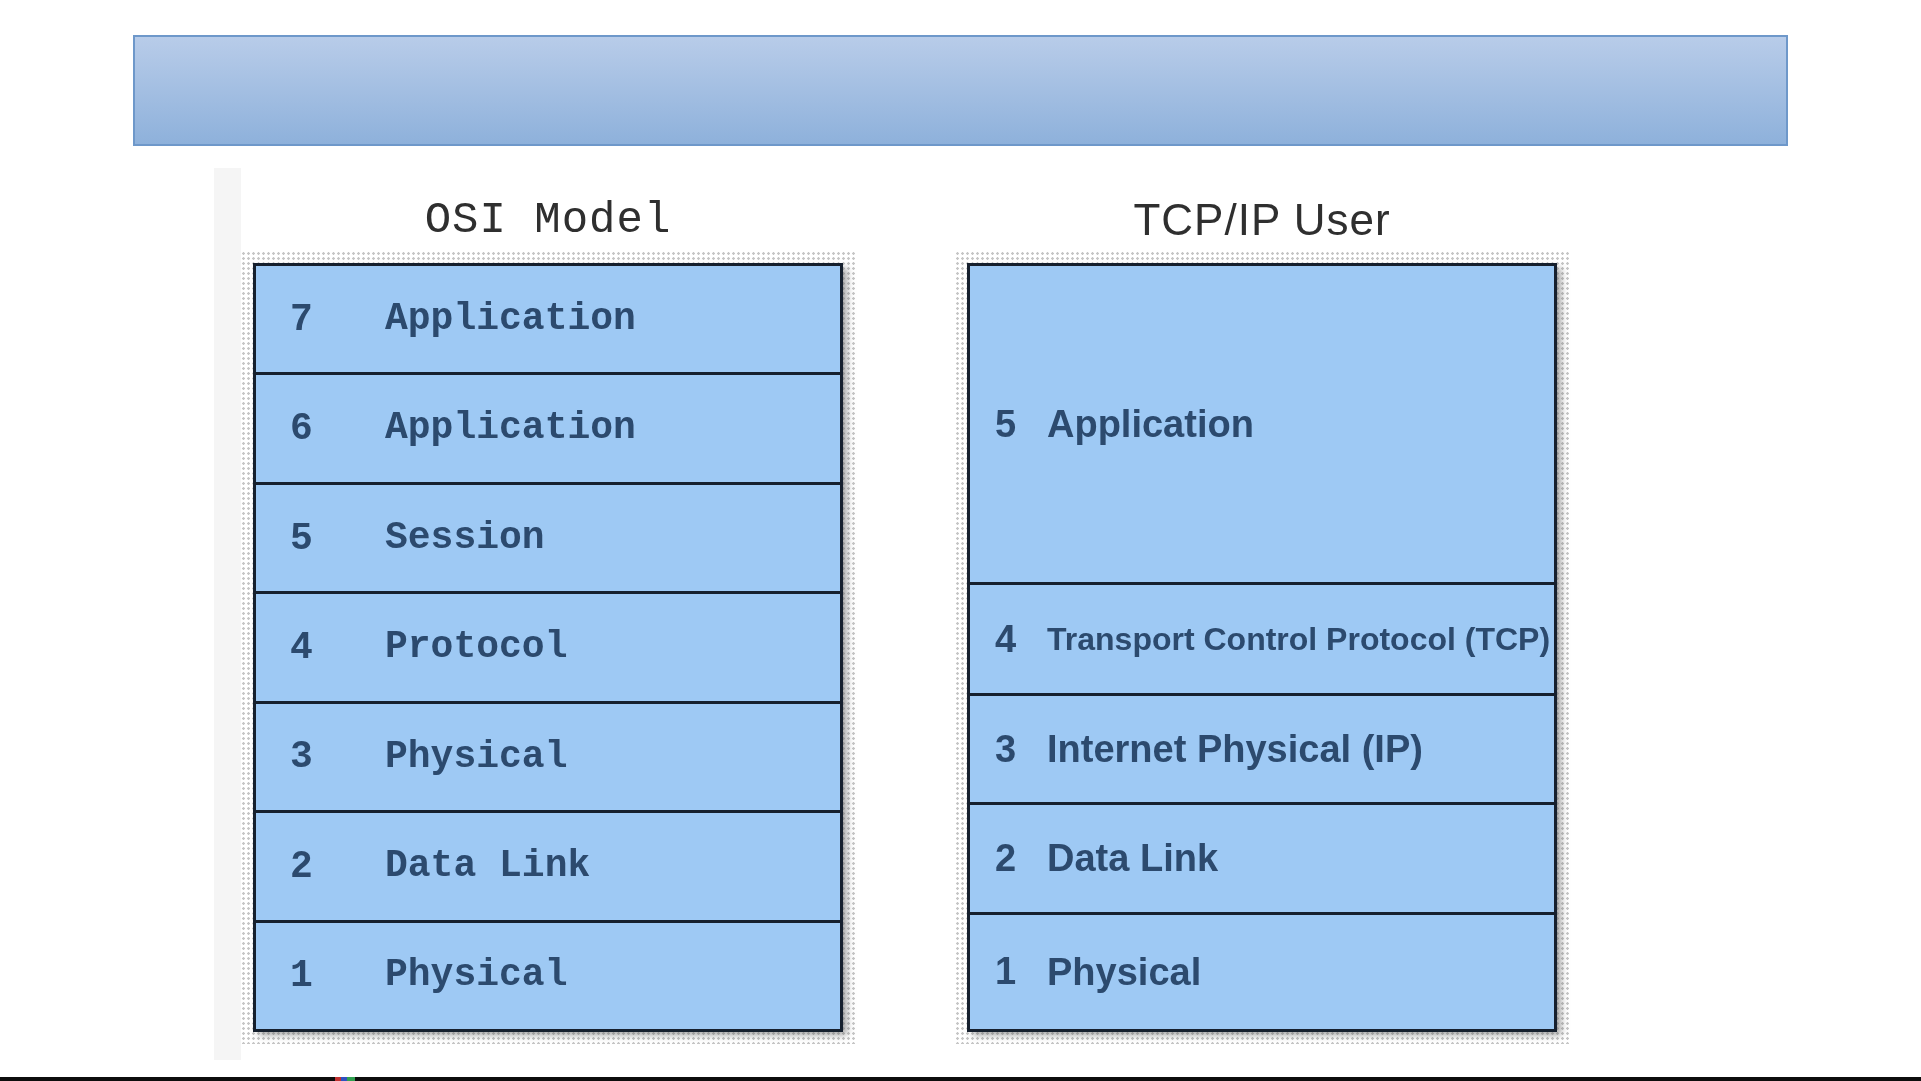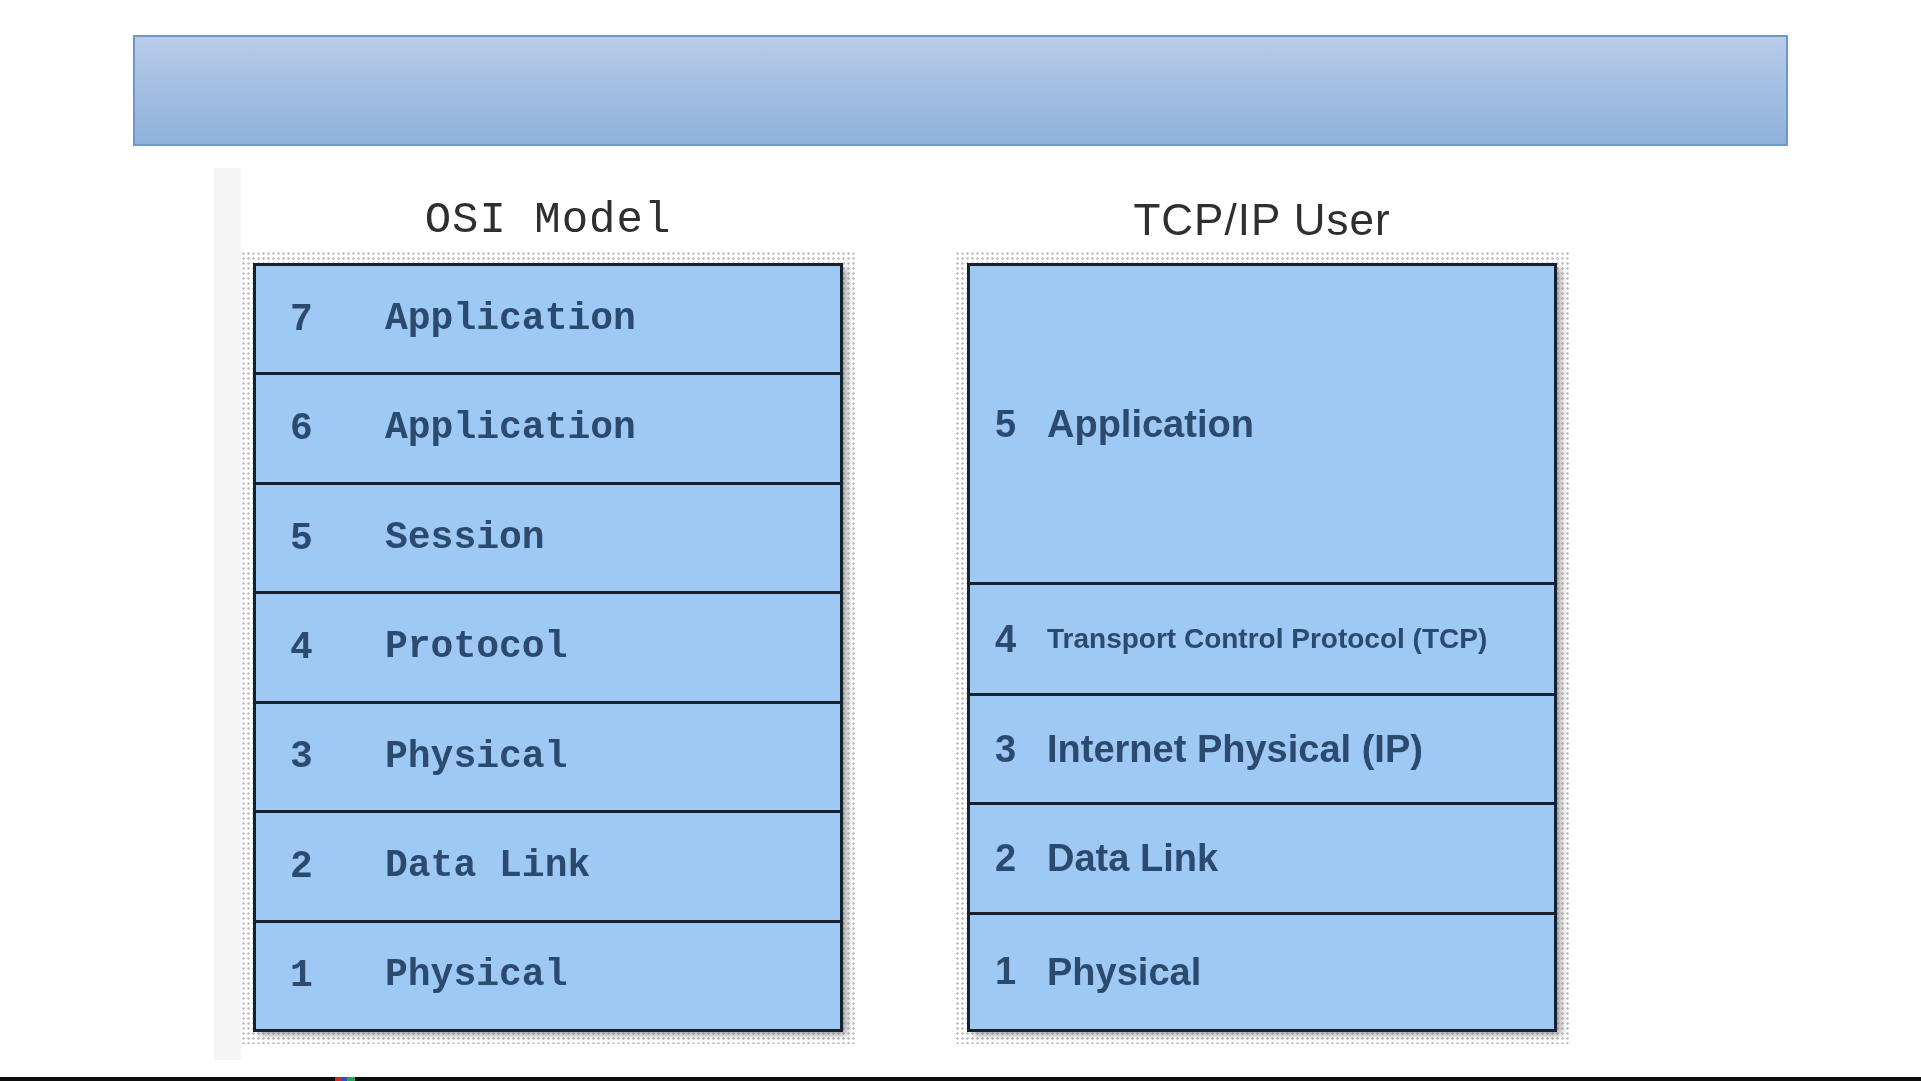--- a/index.html
+++ b/index.html
@@ -78,21 +78,21 @@
   }
   .layer-row:last-child { border-bottom: none; }
 
   .osi-box .layer-row { padding-left: 34px; }
   .osi-box .num { width: 95px; flex: none; }
   .tcp-box .layer-row { padding-left: 25px; }
   .tcp-box .num { width: 52px; flex: none; }
 
   .labels { display: flex; flex-direction: column; justify-content: center; }
   .labels .line { line-height: 1.12; }
-  .labels.small .line { font-size: 28px; line-height: 36px; }
+  .labels.small .line { font-size: 32px; line-height: 36px; }
 
   
   .bottom-line {
     position: absolute;
     left: 0; top: 1077px;
     width: 1921px; height: 4px;
     background: #0d0d0d;
   }
   .bottom-artifact {
     position: absolute;

